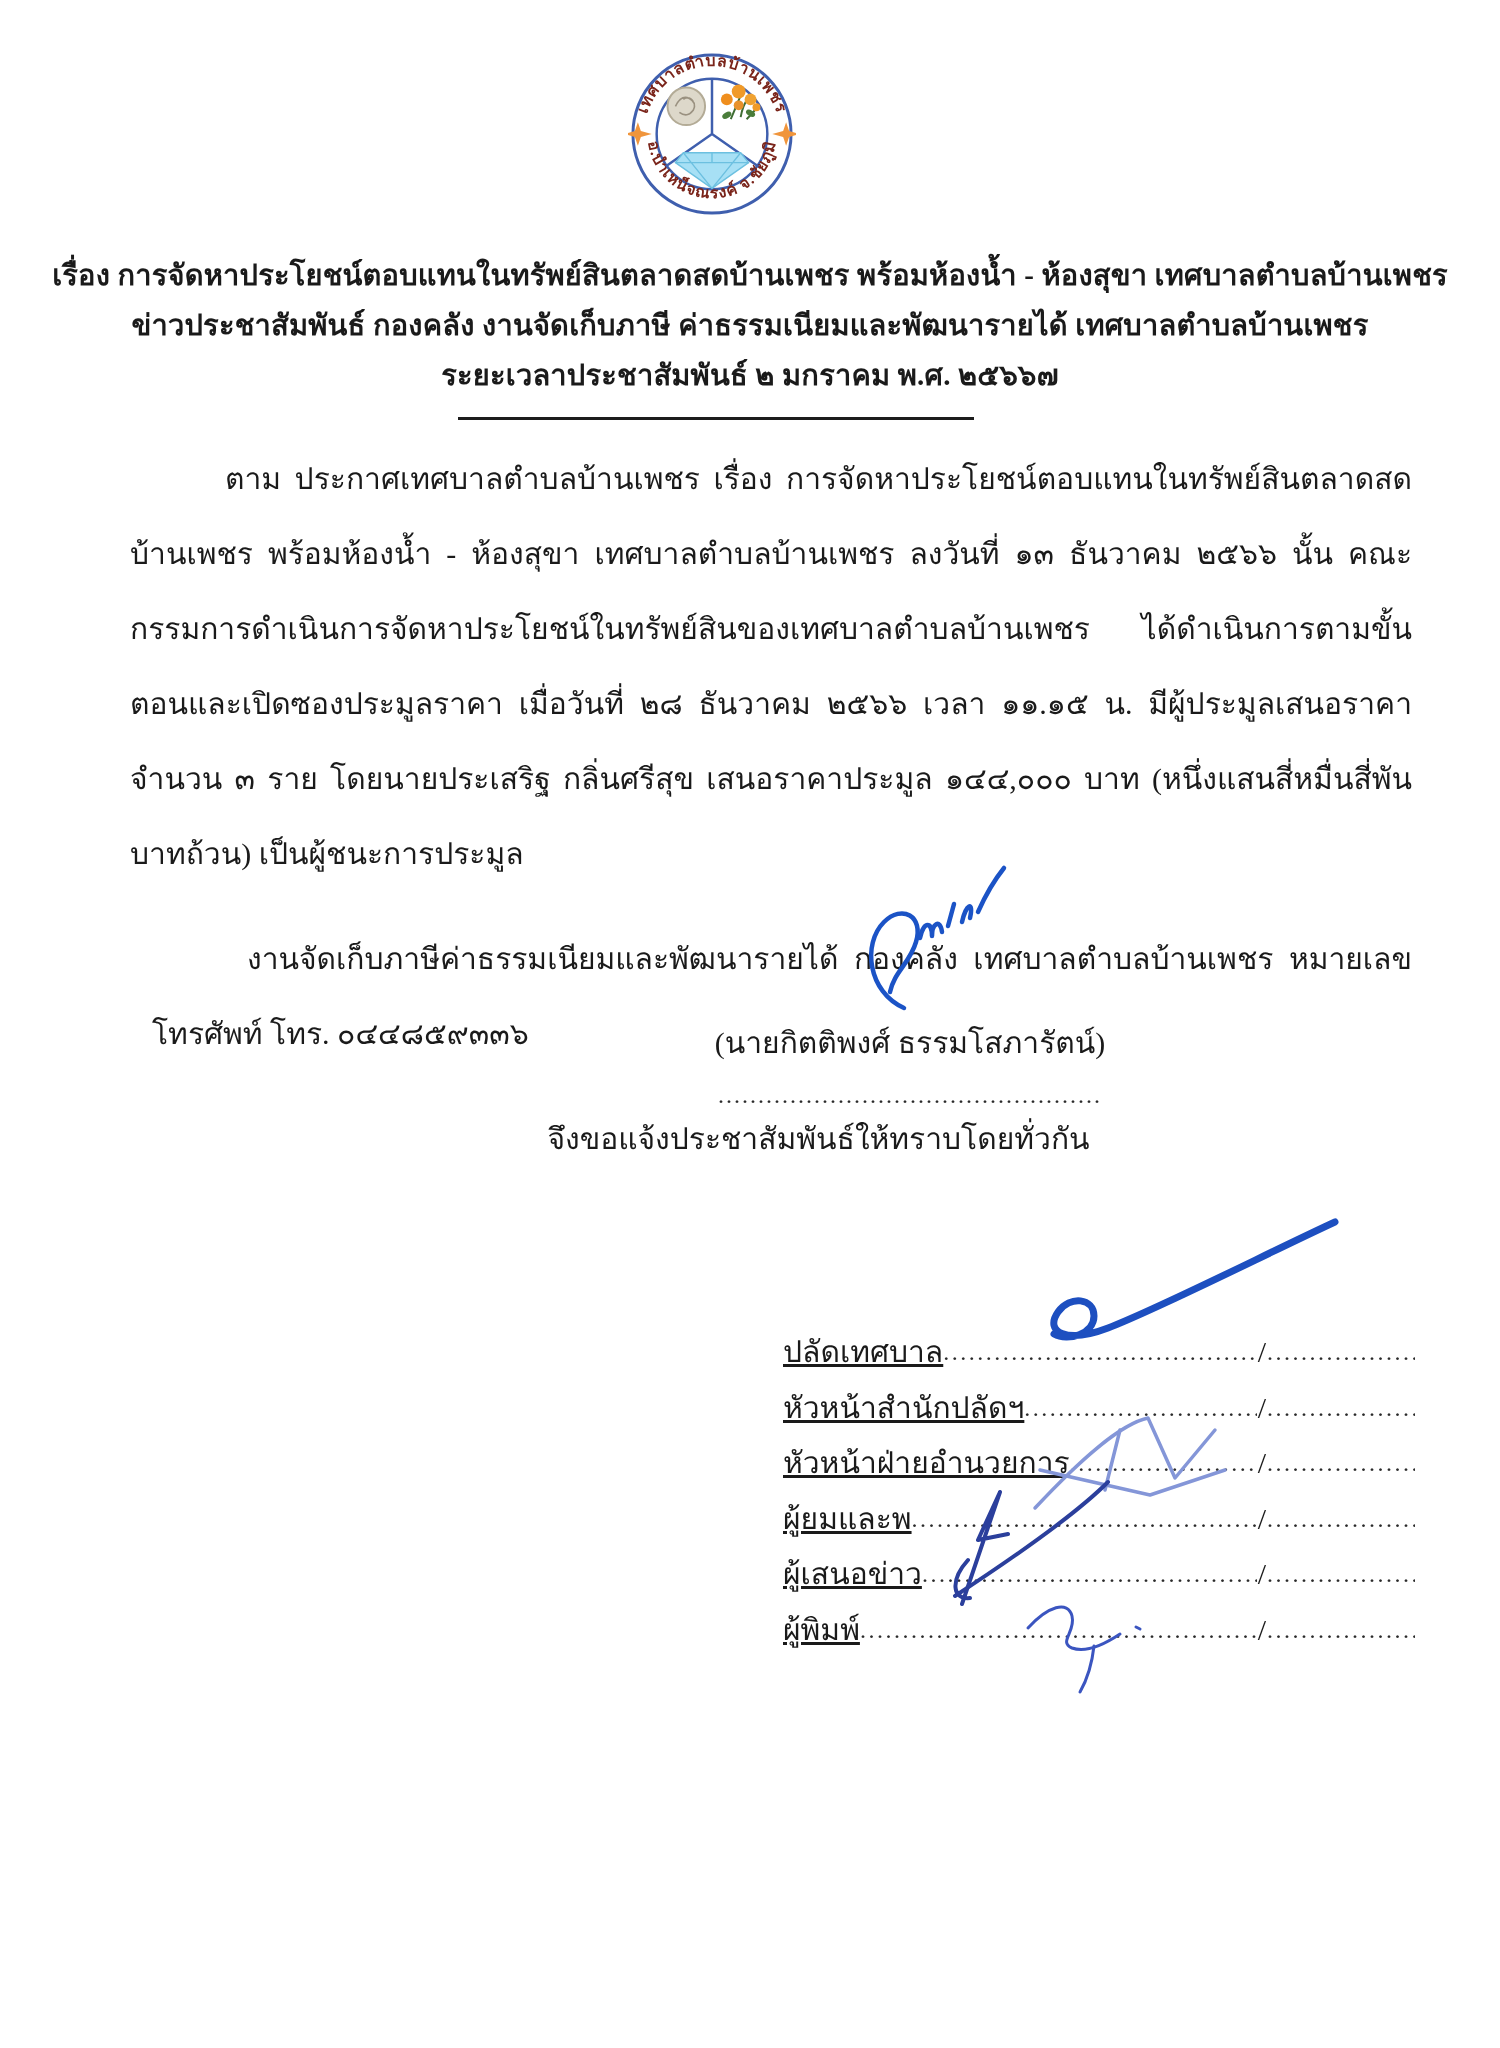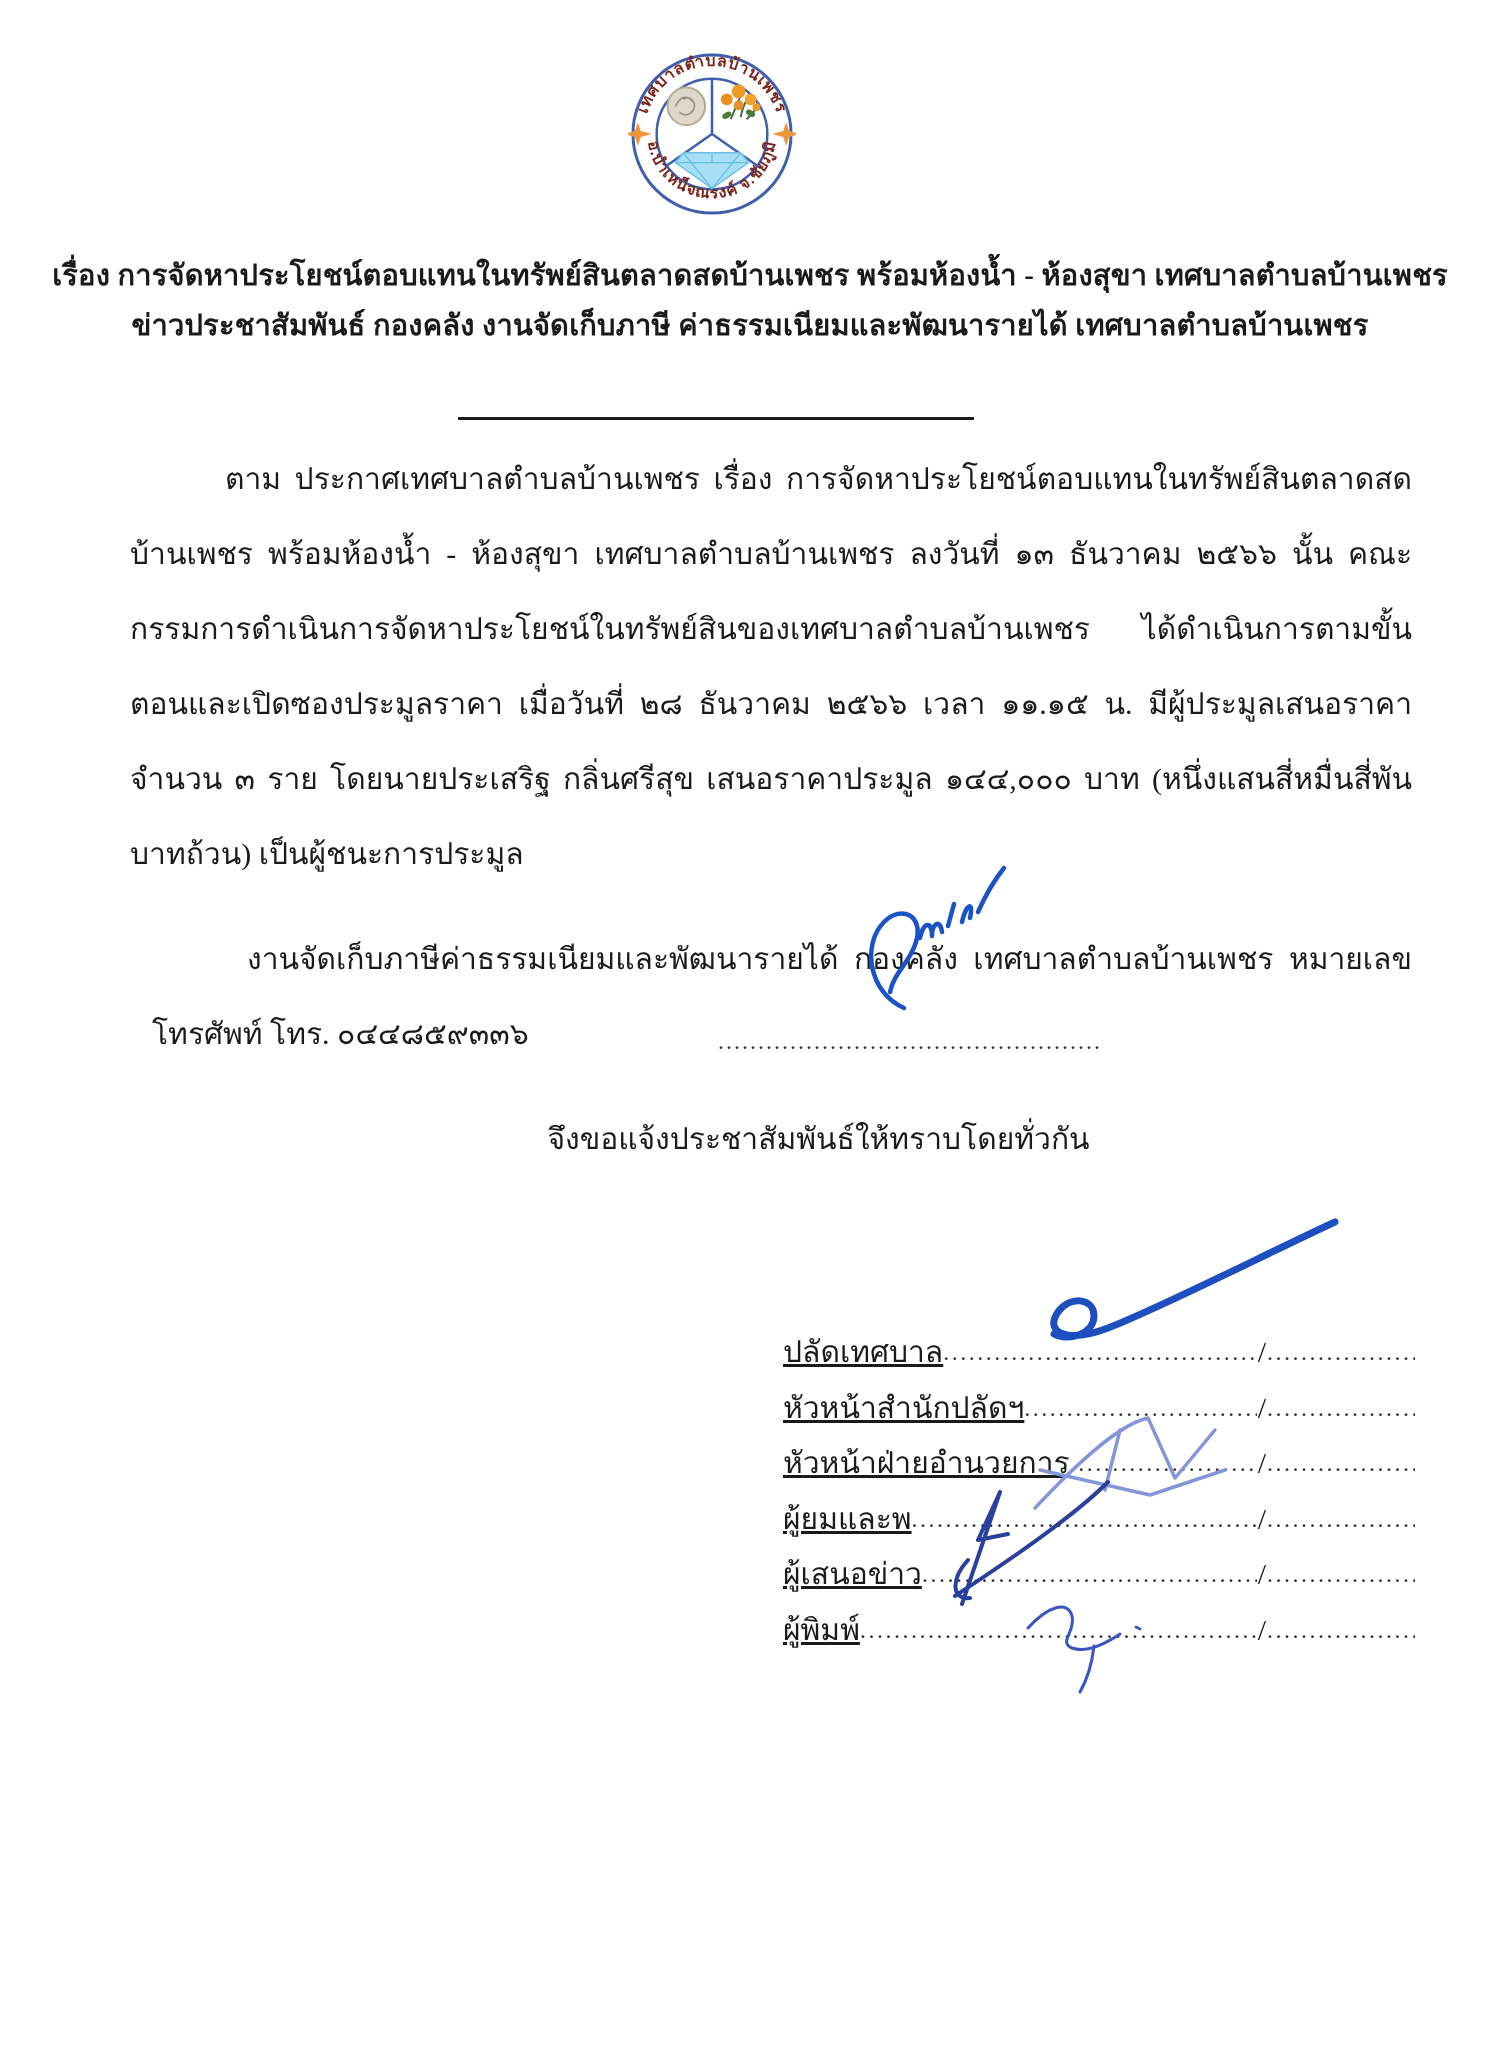--- a/index.html
+++ b/index.html
@@ -78,20 +78,21 @@
     </g>
 
     <polygon points="10,73 13,82 24,85 13,88 10,97 7,88 -4,85 7,82" fill="#f0953c"></polygon>
     <polygon points="160,73 163,82 174,85 163,88 160,97 157,88 146,85 157,82" fill="#f0953c"></polygon>
   </svg>
 </div>
 
 <div class="header">
   <div>เรื่อง  การจัดหาประโยชน์ตอบแทนในทรัพย์สินตลาดสดบ้านเพชร พร้อมห้องน้ำ - ห้องสุขา เทศบาลตำบลบ้านเพชร</div>
   <div>ข่าวประชาสัมพันธ์ กองคลัง งานจัดเก็บภาษี ค่าธรรมเนียมและพัฒนารายได้ เทศบาลตำบลบ้านเพชร</div>
+  <div>ระยะเวลาประชาสัมพันธ์  ๒ มกราคม พ.ศ. ๒๕๖๖๗</div>
 </div>
 
 <div class="divider"></div>
 
 <div class="content">
   <p class="p1">ตาม  ประกาศเทศบาลตำบลบ้านเพชร เรื่อง การจัดหาประโยชน์ตอบแทนในทรัพย์สินตลาดสดบ้านเพชร พร้อมห้องน้ำ - ห้องสุขา เทศบาลตำบลบ้านเพชร ลงวันที่ ๑๓ ธันวาคม ๒๕๖๖ นั้น คณะกรรมการดำเนินการจัดหาประโยชน์ในทรัพย์สินของเทศบาลตำบลบ้านเพชร ได้ดำเนินการตามขั้นตอนและเปิดซองประมูลราคา  เมื่อวันที่ ๒๘ ธันวาคม ๒๕๖๖ เวลา ๑๑.๑๕ น. มีผู้ประมูลเสนอราคาจำนวน ๓ ราย โดยนายประเสริฐ กลิ่นศรีสุข เสนอราคาประมูล ๑๔๔,๐๐๐ บาท (หนึ่งแสนสี่หมื่นสี่พันบาทถ้วน)  เป็นผู้ชนะการประมูล</p>
   <p class="p2">งานจัดเก็บภาษีค่าธรรมเนียมและพัฒนารายได้ กองคลัง เทศบาลตำบลบ้านเพชร หมายเลขโทรศัพท์ โทร. ๐๔๔๘๕๙๓๓๖</p>
   <p class="closing">จึงขอแจ้งประชาสัมพันธ์ให้ทราบโดยทั่วกัน</p>
 </div>
 
@@ -99,20 +100,21 @@
   <g fill="none" stroke-linecap="round" stroke-linejoin="round" class="ink-main" stroke-width="4.5">
     <path d="M 76 148 C 40 132 34 84 56 62 C 74 44 96 56 88 82 C 82 103 66 112 62 132"></path>
     <path d="M 92 78 C 96 60 104 62 104 76 C 104 64 112 58 114 72"></path>
     <path d="M 120 66 L 126 44"></path>
     <path d="M 134 62 C 138 44 146 40 142 58"></path>
     <path d="M 150 52 C 158 34 168 18 176 8"></path>
   </g>
 </svg>
 
 <div class="sig-block">
+  <div>(นายกิตติพงศ์   ธรรมโสภารัตน์)</div>
   <div class="sig-dotted">................................................</div>
 </div>
 
 <div class="approval">
   <div class="row">
     <span class="label">ปลัดเทศบาล</span>
     <span class="leader">................................................................................</span>
     <span class="slash">/</span>
     <span class="trailer">..............................</span>
   </div>

